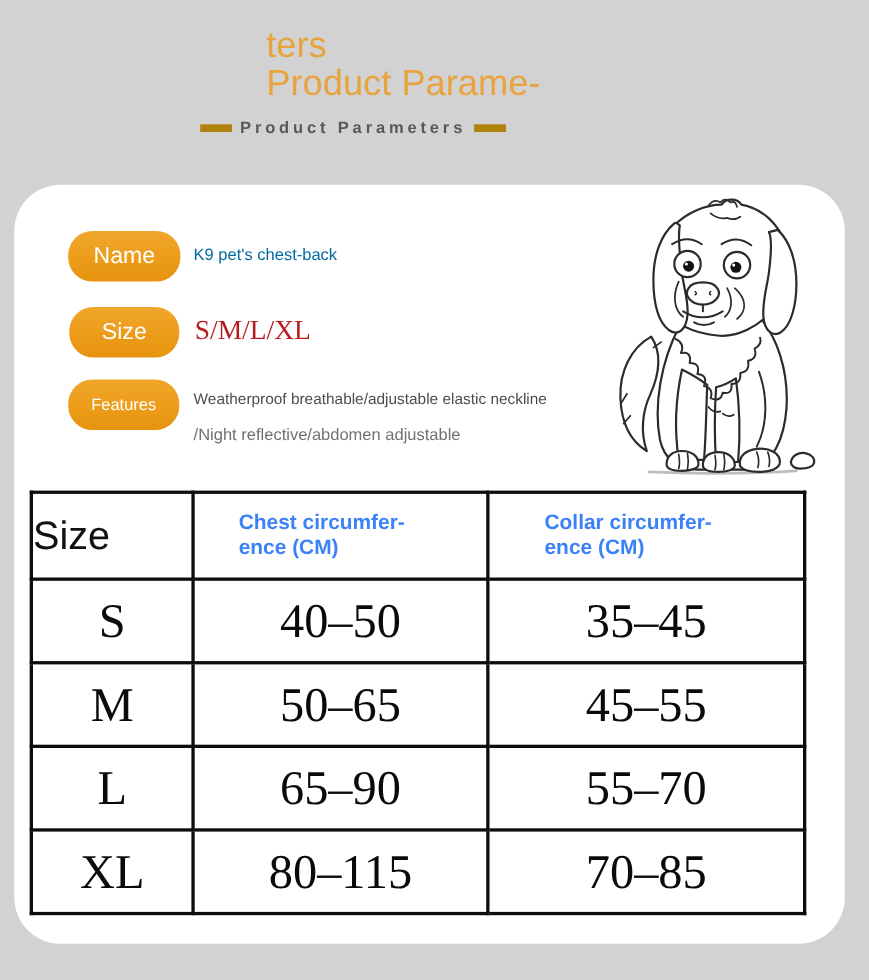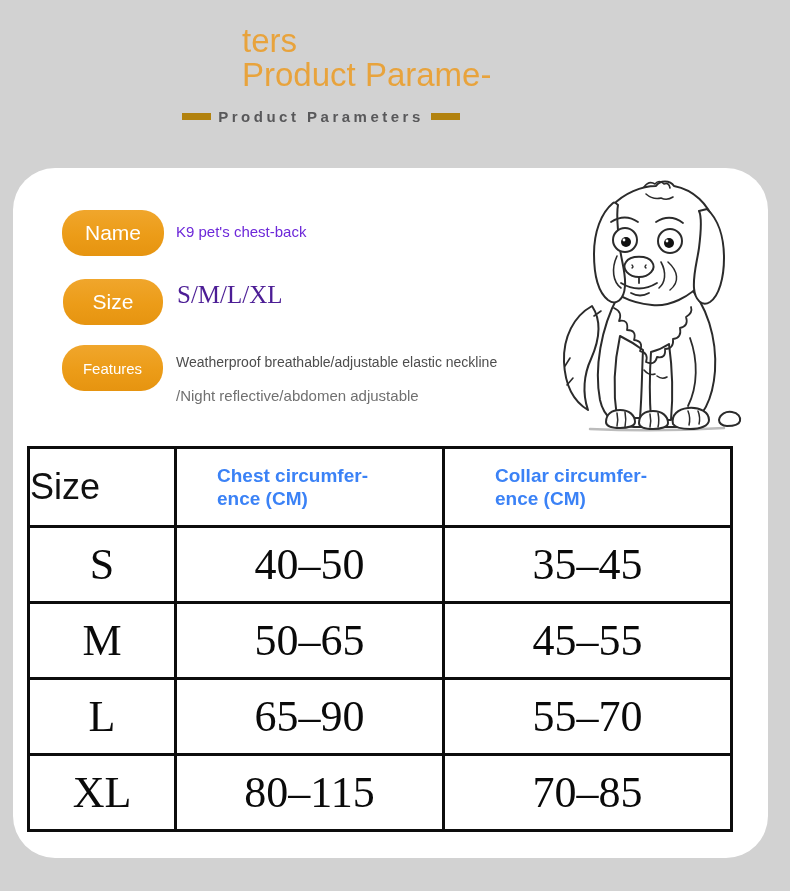--- a/index.html
+++ b/index.html
@@ -31,25 +31,25 @@
   }
   .pill{
     position:absolute; height:46px; border-radius:22px;
     background:linear-gradient(180deg,#f0a62c 0%, var(--pill) 55%, #e69410 100%);
     color:#fff; display:flex; align-items:center; justify-content:center;
   }
   .pill-name{left:62px; top:210px; width:102px; font-size:21px;}
   .pill-size{left:63px; top:279px; width:100px; font-size:21px;}
   .pill-features{left:62px; top:345px; width:101px; font-size:15px;}
   .spec-value{
-    position:absolute; display:flex; align-items:center; color:#6d28d9;
+    position:absolute; display:flex; align-items:center; color:#0369a1;
   }
   .val-name{left:176px; top:210px; height:43px; font-size:15px;}
   .val-size{
-    left:177px; top:273px; height:43px; font-size:25px; color:#4c1d95;
+    left:177px; top:279px; height:43px; font-size:25px; color:#b91c1c;
     font-family:"Liberation Serif", serif;
   }
   .val-feat1{left:176px; top:343px; height:38px; font-size:14px; color:#4d4d4d;}
   .val-feat2{left:176px; top:381px; height:28px; font-size:15px; color:#707070;}
   .dog{position:absolute; left:556px; top:170px;}
   .spec-table{
     position:absolute; left:27px; top:446px;
     border-collapse:collapse; table-layout:fixed;
     font-family:"Liberation Sans", sans-serif;
   }

